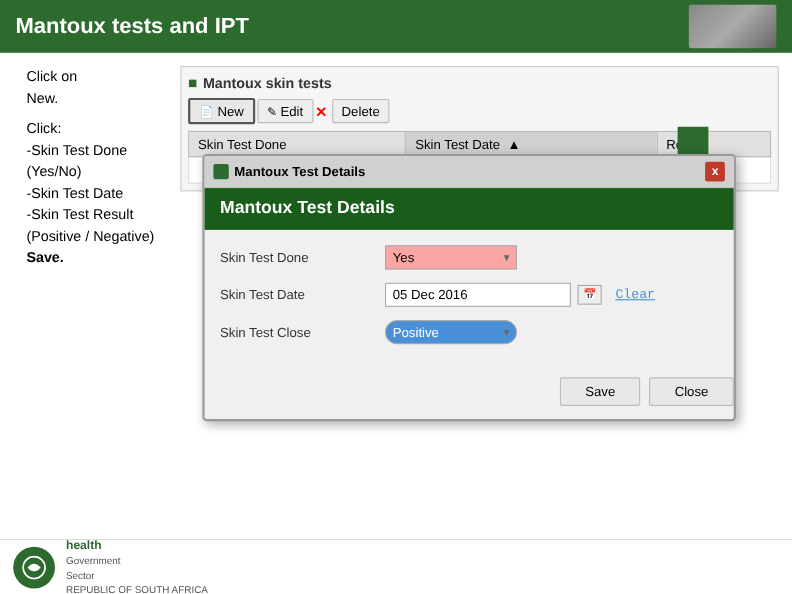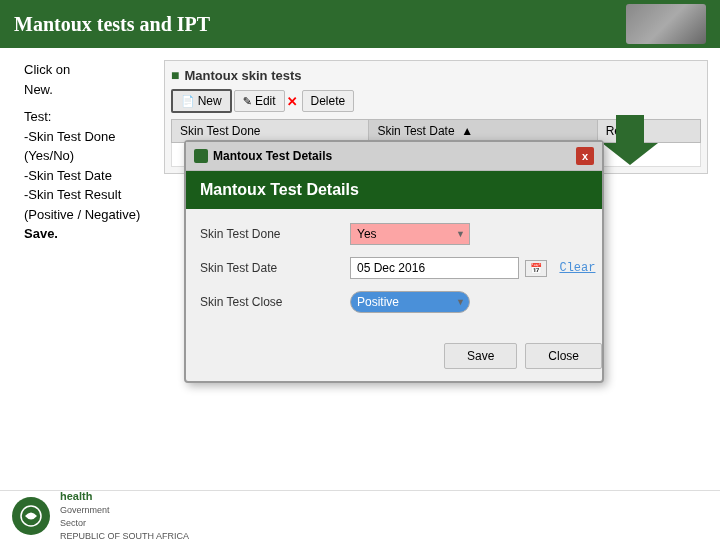--- a/index.html
+++ b/index.html
@@ -20,21 +20,20 @@
       display: flex;
       align-items: center;
       justify-content: space-between;
       padding: 8px 14px;
       height: 48px;
     }
     .header-title {
       font-size: 20px;
       font-weight: bold;
       color: white;
-      font-family: Liberation Serif, serif;
     }
     .header-image {
       width: 80px;
       height: 40px;
       background: #555;
       border-radius: 3px;
       overflow: hidden;
       display: flex;
       align-items: center;
       justify-content: center;
@@ -144,21 +143,21 @@
     }
     .data-table td {
       border: 1px solid #ddd;
       padding: 4px 8px;
       height: 24px;
     }
     .modal {
       background: #f0f0f0;
       border: 2px solid #999;
       border-radius: 4px;
-      width: 420px;
+      width: 485px;
       box-shadow: 3px 3px 10px rgba(0,0,0,0.3);
       pointer-events: all;
       position: absolute;
       top: 80px;
       left: 20px;
     }
     .modal-titlebar {
       background: #d0d0d0;
       border-bottom: 1px solid #bbb;
       padding: 5px 8px;
@@ -337,21 +336,21 @@
 
 <div class="main">
 
   <div class="instructions">
     <p>
       <span>Click on</span>
       <br>
       <span>New.</span>
     </p>
     <p>
-      <span>Test:</span>
+      <span>Click:</span>
       <br>
       <span>-Skin Test Done (Yes/No)</span>
       <br>
       <span>-Skin Test Date</span>
       <br>
       <span>-Skin Test Result (Positive / Negative)</span>
       <br>
       <strong>Save.</strong>
     </p>
   </div>

